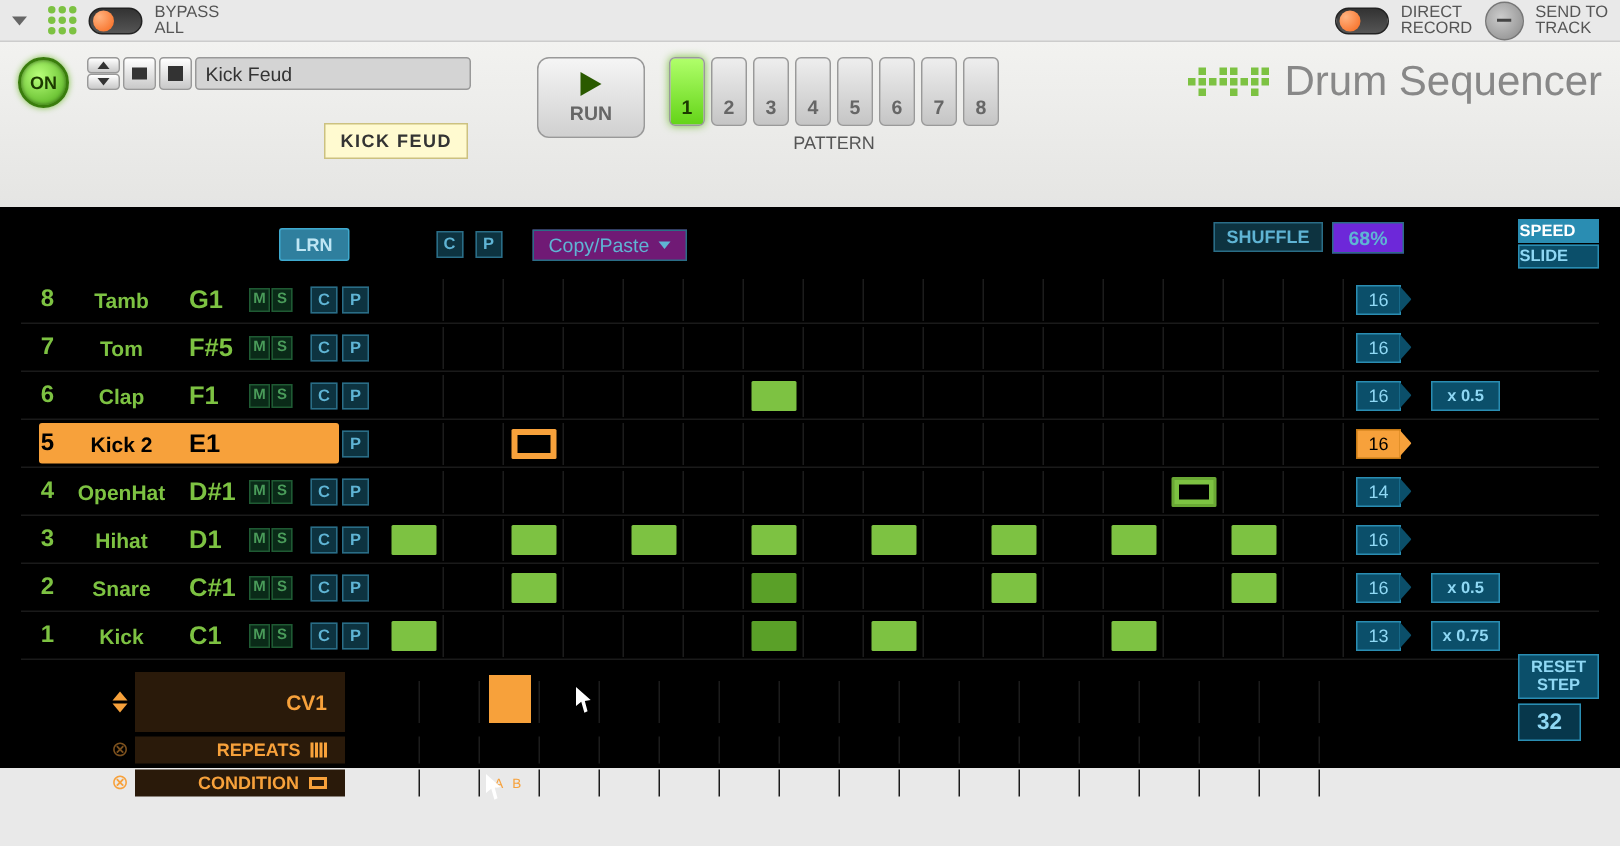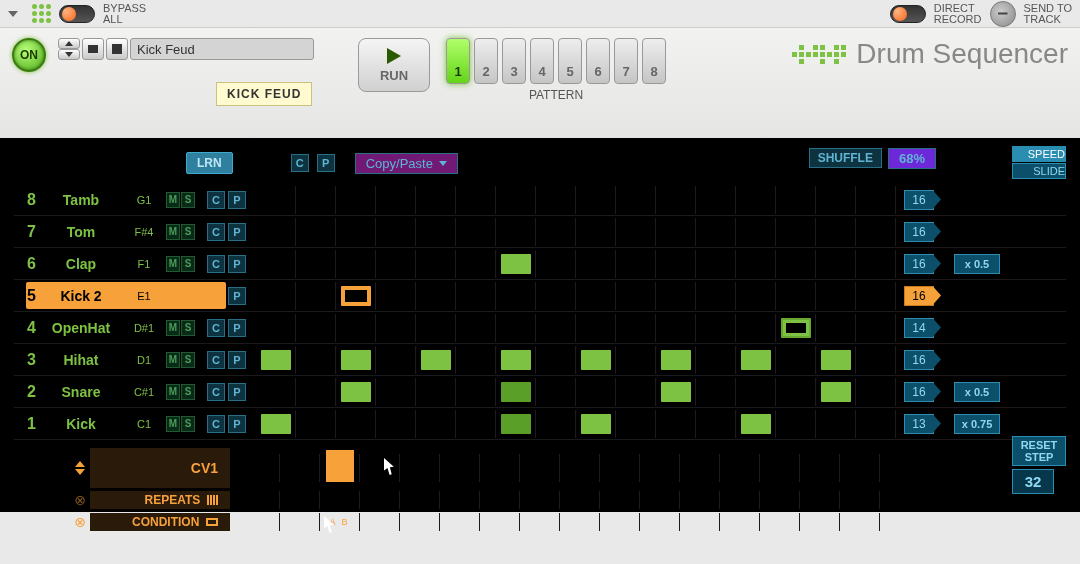--- a/index.html
+++ b/index.html
@@ -63,28 +63,28 @@
 .lrn { background: #2f7f9e; border: 1px solid #3faacf; color: #bfe6f4; font-size: 12px; font-weight: bold; padding: 3px 10px; border-radius: 2px; }
 .cp-small { width: 18px; height: 18px; background: #0d3340; border: 1px solid #2a6d86; color: #5fb4d4; font-size: 11px; font-weight: bold; display: flex; align-items: center; justify-content: center; cursor: pointer; }
 .copy-paste-dd { background: #701a75; border: 1px solid #2a6d86; color: #5fb4d4; font-size: 13px; padding: 2px 10px; display: flex; align-items: center; gap: 6px; cursor: pointer; }
 .dd-tri { width:0;height:0;border-left:4px solid transparent;border-right:4px solid transparent;border-top:5px solid #5fb4d4; }
 
 .shuffle-block { position: absolute; right: 144px; top: 10px; display: flex; align-items: flex-start; gap: 6px; padding-left: 40px; }
 .shuffle-lbl { background: #0d3340; border: 1px solid #2a6d86; color:#5fb4d4; font-size:12px; font-weight:bold; padding: 2px 8px; }
 .shuffle-val { background: #6d28d9; border: 1px solid #2a6d86; color:#5fb4d4; font-size:13px; font-weight:bold; padding: 2px 10px; }
 
 .speed-slide { position: absolute; right: 14px; top: 8px; display: flex; flex-direction: column; gap: 1px; }
-.ss-btn { background: #0b4f6a; border: 1px solid #2a8db2; color:#8fd8f4; font-size:11px; font-weight:normal; width: 54px; text-align:right; padding: 1px 0; cursor:pointer; }
+.ss-btn { background: #0b4f6a; border: 1px solid #2a8db2; color:#8fd8f4; font-size:11px; font-weight:bold; width: 54px; text-align:left; padding: 1px 0; cursor:pointer; }
 .ss-btn.active { background: #2a8db2; color:#fff; }
 
 .tracks { display: flex; flex-direction: column; }
 .trk { display: flex; align-items: center; height: 32px; border-bottom: 1px solid #1a1a1a; position: relative; }
 .trk .num { width: 22px; text-align: right; font-size: 16px; font-weight: bold; color: #7dc242; }
 .trk .name { width: 90px; text-align: center; font-size: 14px; font-weight: bold; color: #7dc242; }
-.trk .note { width: 36px; text-align: center; font-size: 11px; font-weight: normal; color: #7dc242; }
+.trk .note { width: 36px; text-align: left; font-size: 17px; font-weight: bold; color: #7dc242; }
 .trk.selected { background: transparent; }
 .trk.selected .sel-bg { position: absolute; left: 12px; width: 200px; top: 2px; bottom: 2px; background: #f7a13b; border-radius: 2px; z-index: 0; }
 .trk.selected .num, .trk.selected .name, .trk.selected .note { color: #000; position: relative; z-index: 1; }
 .ms-block { display: flex; gap: 1px; margin-left: 4px; }
 .ms { width: 14px; height: 16px; background: #0a2a18; border: 1px solid #1f5a33; color: #4a9c5a; font-size: 10px; font-weight: bold; display: flex; align-items:center; justify-content:center; cursor:pointer; }
 .cp-block { display: flex; gap: 3px; margin-left: 12px; }
 
 .grid { display: flex; margin-left: 10px; }
 .cell { width: 40px; height: 28px; border-right: 1px solid #1c1c1c; position: relative; display: flex; align-items: center; justify-content: center; cursor: pointer; }
 .cell .step { width: 30px; height: 20px; border-radius: 1px; }
@@ -306,21 +306,21 @@
           <div class="cell"></div>
           <div class="cell"></div>
           <div class="cell"></div>
           <div class="cell"></div>
         </div>
         <div class="len">16</div>
       </div>
       <div class="trk">
         <div class="num">7</div>
         <div class="name">Tom</div>
-        <div class="note">F#4</div>
+        <div class="note">F#5</div>
         <div class="ms-block">
           <div class="ms">M</div>
           <div class="ms">S</div>
         </div>
         <div class="cp-block">
           <div class="cp-small">C</div>
           <div class="cp-small">P</div>
         </div>
         <div class="grid">
           <div class="cell"></div>

